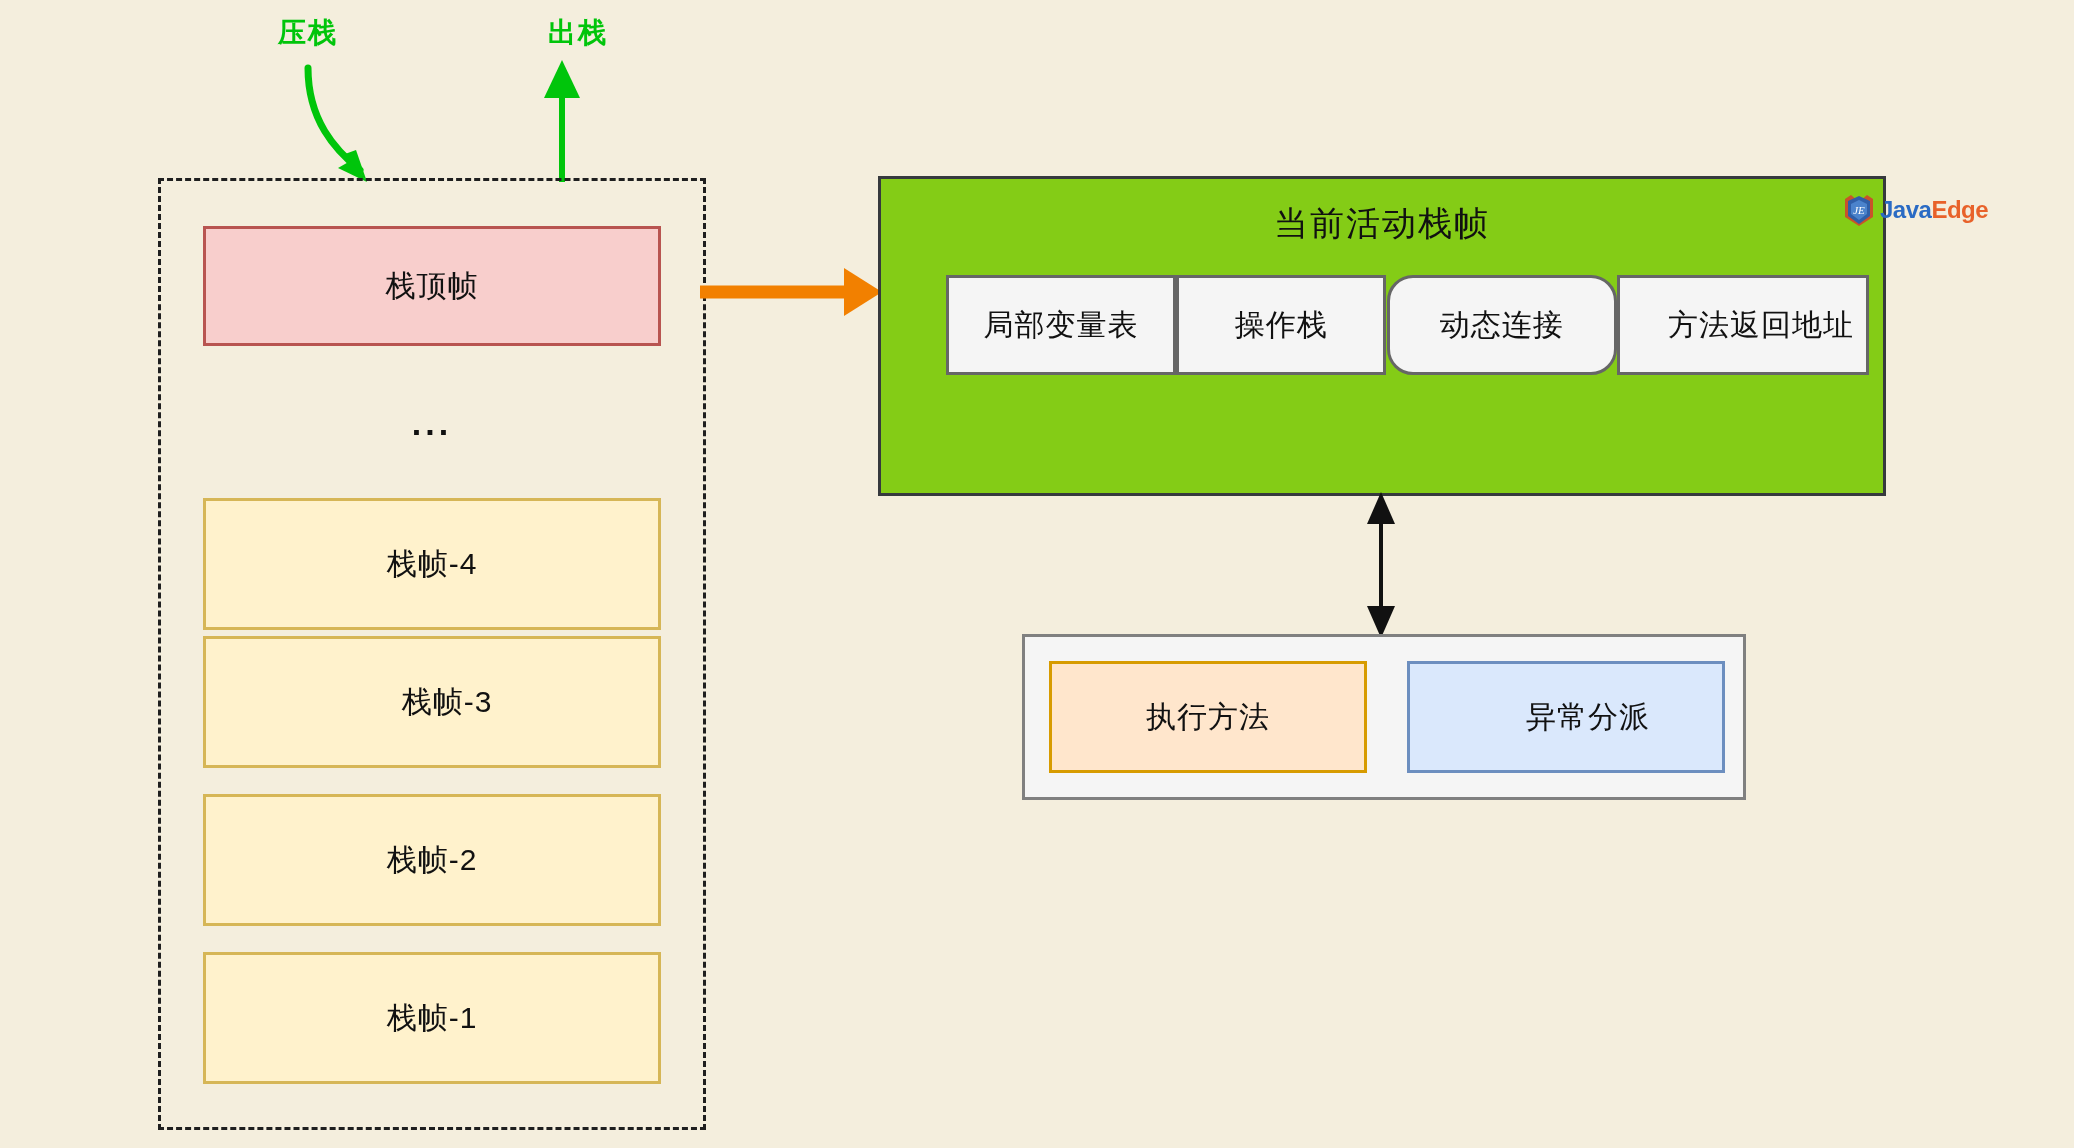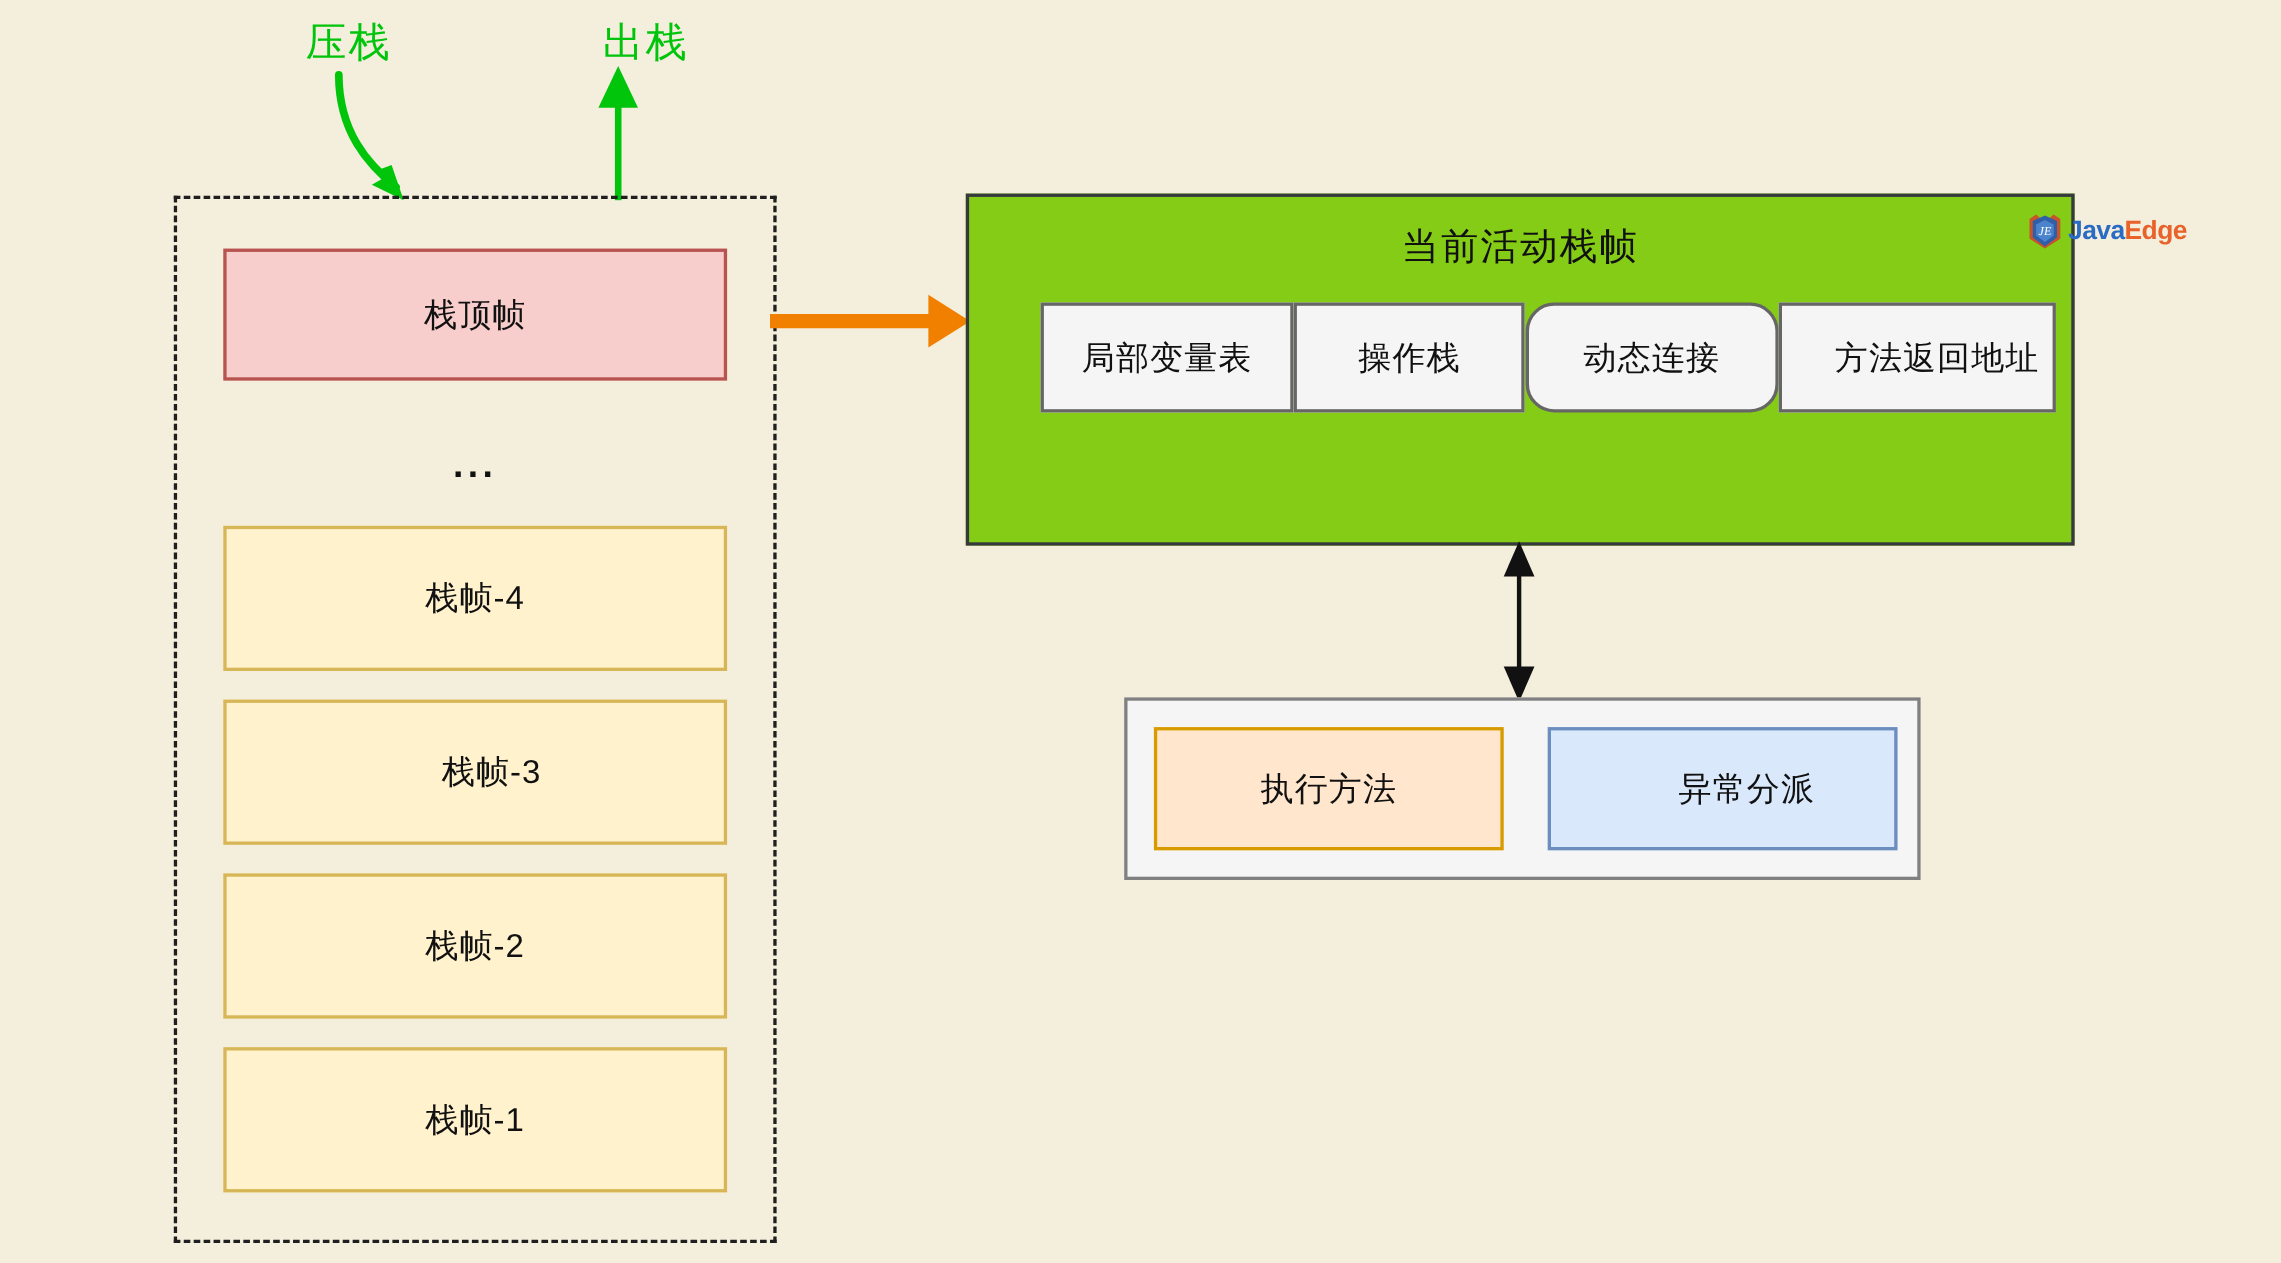--- a/index.html
+++ b/index.html
@@ -50,21 +50,21 @@
     background: #f8cecc;
     border: 3px solid #b85450;
   }
   .frame-yellow {
     left: 203px;
     width: 458px;
     height: 132px;
     background: #fff2cc;
     border: 3px solid #d6b656;
   }
-  .frame-4 { top: 478px; }
+  .frame-4 { top: 498px; }
   .frame-3 { top: 636px; padding-left: 30px; }
   .frame-2 { top: 794px; }
   .frame-1 { top: 952px; }
 
   .ellipsis {
     left: 203px;
     top: 398px;
     width: 458px;
     height: 50px;
     display: flex;
@@ -73,22 +73,22 @@
     font-size: 34px;
     font-weight: bold;
     color: #111;
     letter-spacing: 4px;
     line-height: 1;
   }
 
   
   .green-label {
     color: #00c50b;
-    font-size: 37px;
-    font-weight: normal;
+    font-size: 28px;
+    font-weight: bold;
     letter-spacing: 2px;
     white-space: nowrap;
   }
   .label-push { left: 278px; top: 14px; }
   .label-pop  { left: 548px; top: 14px; }
 
   .green-svg {
     left: 200px;
     top: 50px;
     width: 420px;

